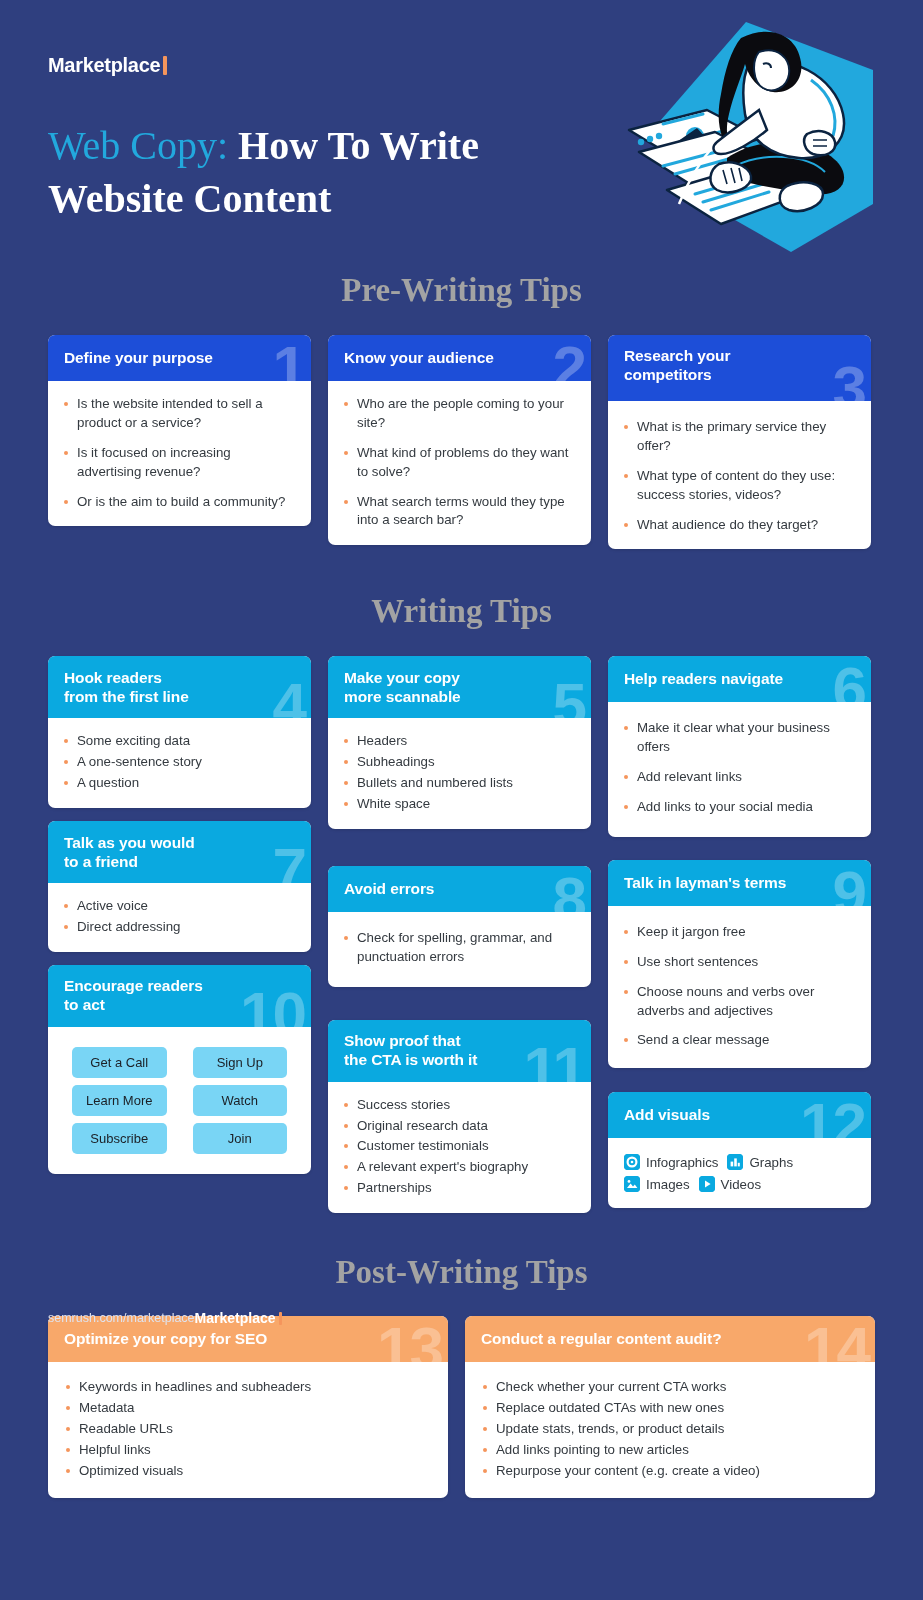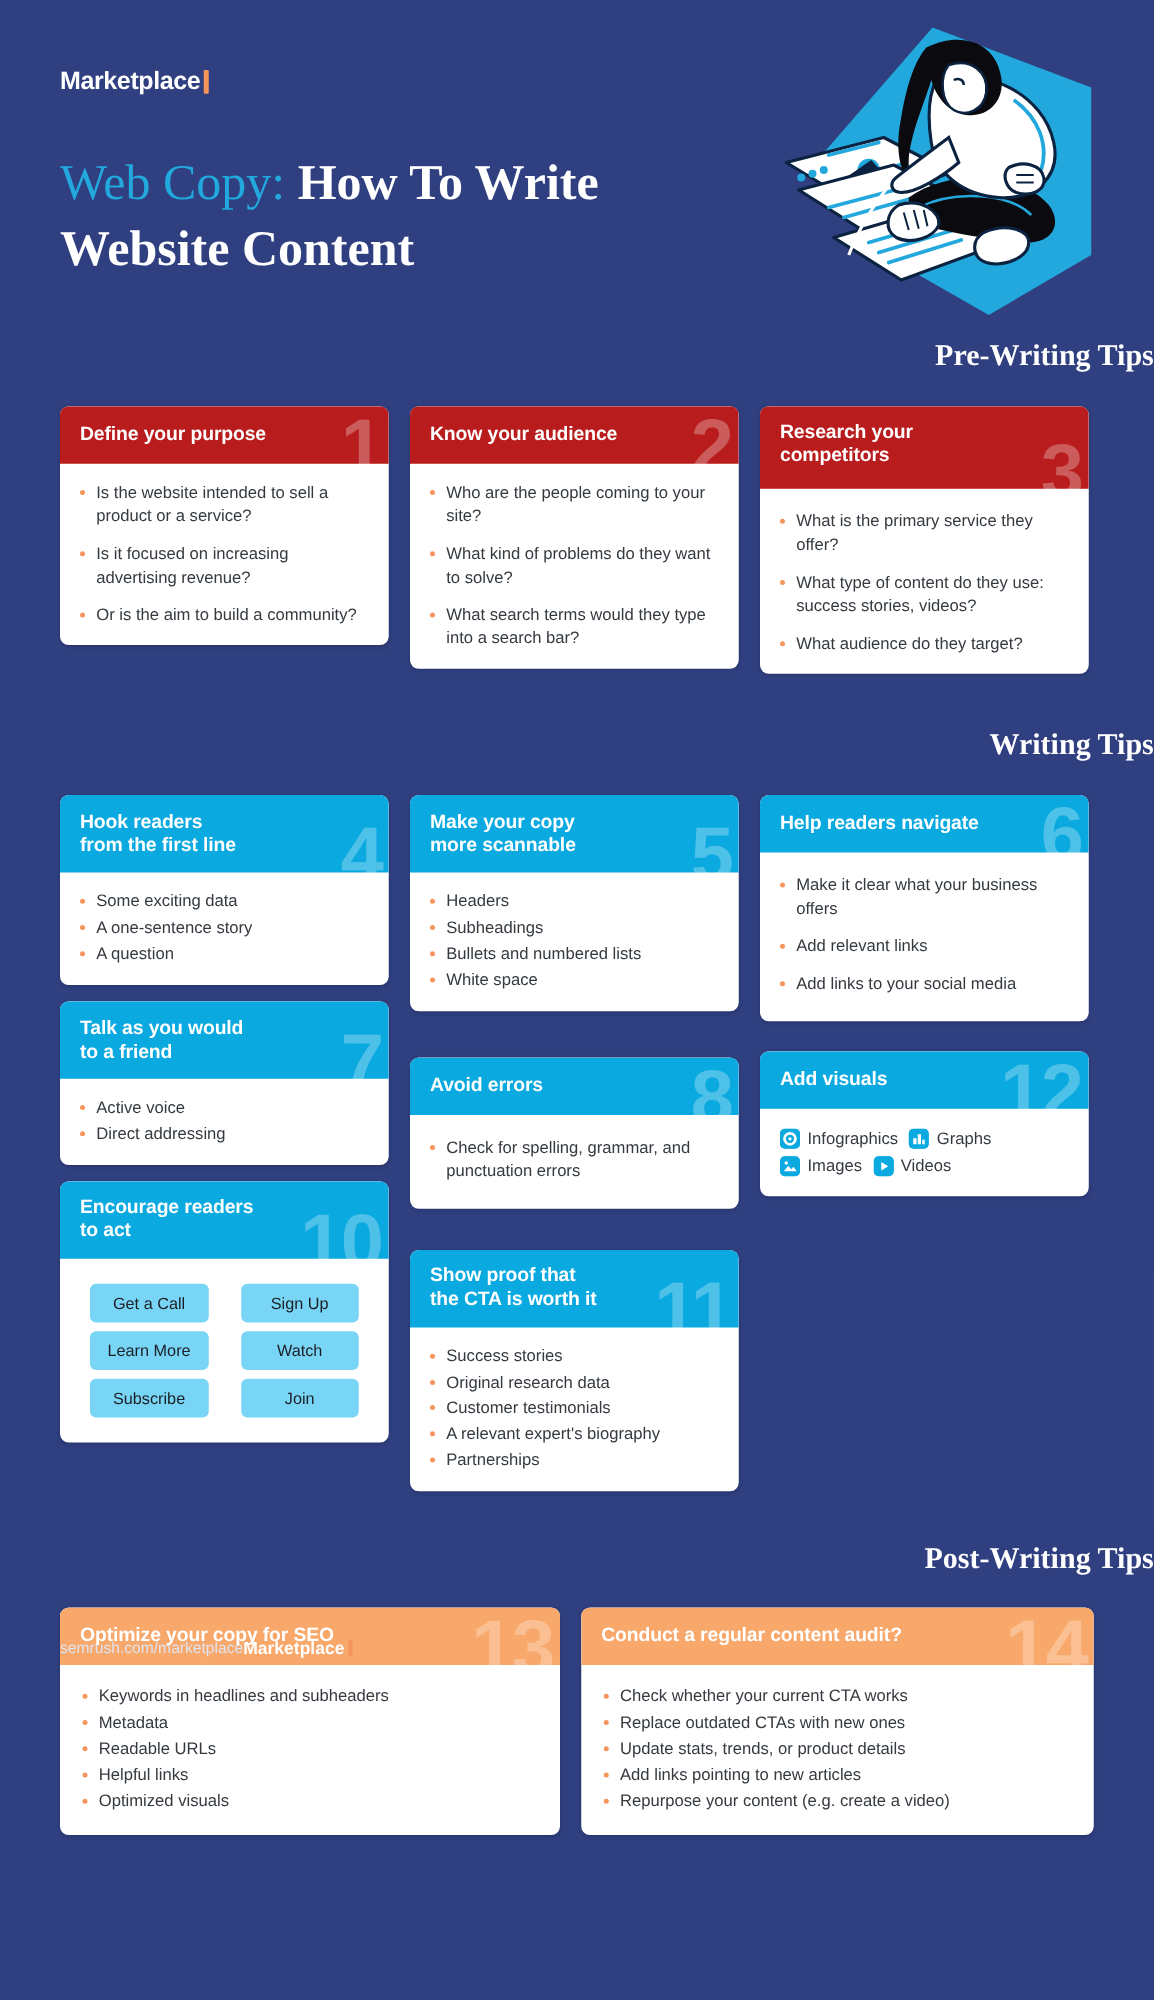--- a/index.html
+++ b/index.html
@@ -26,25 +26,25 @@
     position:absolute; left:48px; top:120px; width:540px;
     font-family:"Liberation Serif", serif;
     font-size:40px; font-weight:bold; line-height:1.32; color:#ffffff;
   }
   .title .accent { color:#22a8dd; font-weight:normal; }
 
   .hero { position:absolute; right:42px; top:18px; width:270px; height:238px; }
 
   
   .section-head {
-    text-align:right;
+    text-align:center;
     font-family:"Liberation Serif", serif;
     font-weight:bold;
-    font-size:24px;
-    color:#ffffff;
+    font-size:33px;
+    color:#a3a3a3;
   }
 
   
   .grid { padding:0 48px; display:flex; gap:17px; align-items:flex-start; }
   .col { display:flex; flex-direction:column; gap:13px; }
 
   .card {
     background:#ffffff;
     border-radius:7px;
     overflow:hidden;
@@ -60,21 +60,21 @@
     font-size:15.5px; font-weight:bold; color:#fff; line-height:1.22;
     position:relative; z-index:2; letter-spacing:-0.1px;
     white-space:pre-line;
   }
   .card-num {
     position:absolute; right:6px; bottom:-18px;
     font-size:62px; font-weight:bold; line-height:1;
     color:rgba(255,255,255,0.28);
     z-index:1; pointer-events:none; letter-spacing:-2px;
   }
-  .teal   .card-head { background:#b91c1c; }
+  .teal   .card-head { background:#1d4ed8; }
   .cyan   .card-head { background:#0aa9e0; }
   .orange .card-head { background:#f8a86a; }
 
   .card-body { padding:14px 16px 15px 16px; }
   .card-body ul { list-style:none; }
   .card-body li {
     position:relative; padding-left:13px;
     font-size:13.3px; line-height:1.42; color:#343a40;
   }
   .card-body li::before {
@@ -341,20 +341,34 @@
         </div>
         <div class="card-body" style="padding-top:17px; padding-bottom:20px;">
           <ul class="spaced">
             <li>Make it clear what your business offers</li>
             <li>Add relevant links</li>
             <li>Add links to your social media</li>
           </ul>
         </div>
       </div>
 
+      <div class="card cyan" style="margin-top:10px;">
+        <div class="card-head">
+          <div class="ht">Talk in layman's terms</div>
+          <div class="card-num">9</div>
+        </div>
+        <div class="card-body" style="padding-top:17px; padding-bottom:18px;">
+          <ul class="spaced">
+            <li>Keep it jargon free</li>
+            <li>Use short sentences</li>
+            <li>Choose nouns and verbs over adverbs and adjectives</li>
+            <li>Send a clear message</li>
+          </ul>
+        </div>
+      </div>
 
       <div class="card cyan" style="margin-top:11px;">
         <div class="card-head">
           <div class="ht">Add visuals</div>
           <div class="card-num">12</div>
         </div>
         <div class="card-body" style="padding-top:16px; padding-bottom:16px;">
           <div class="vis-rows">
             <div class="vis-row">
               <div class="vis-item">

